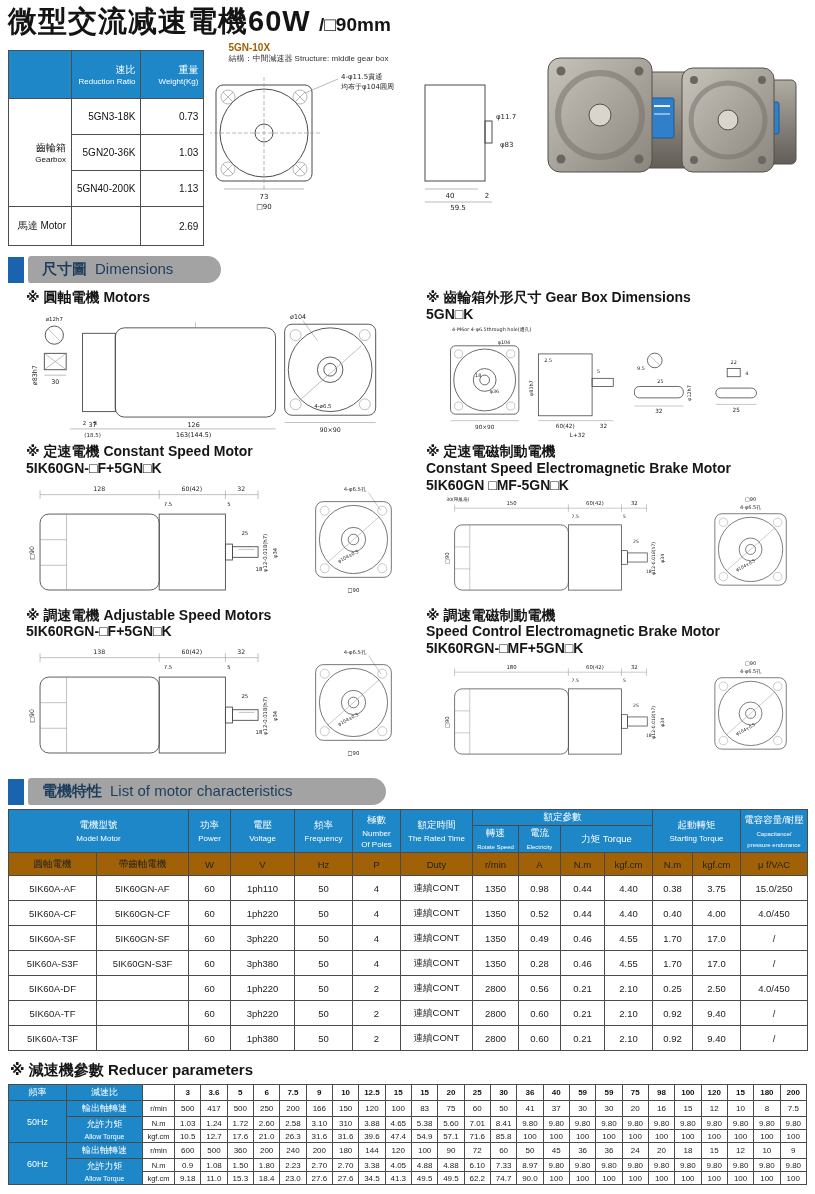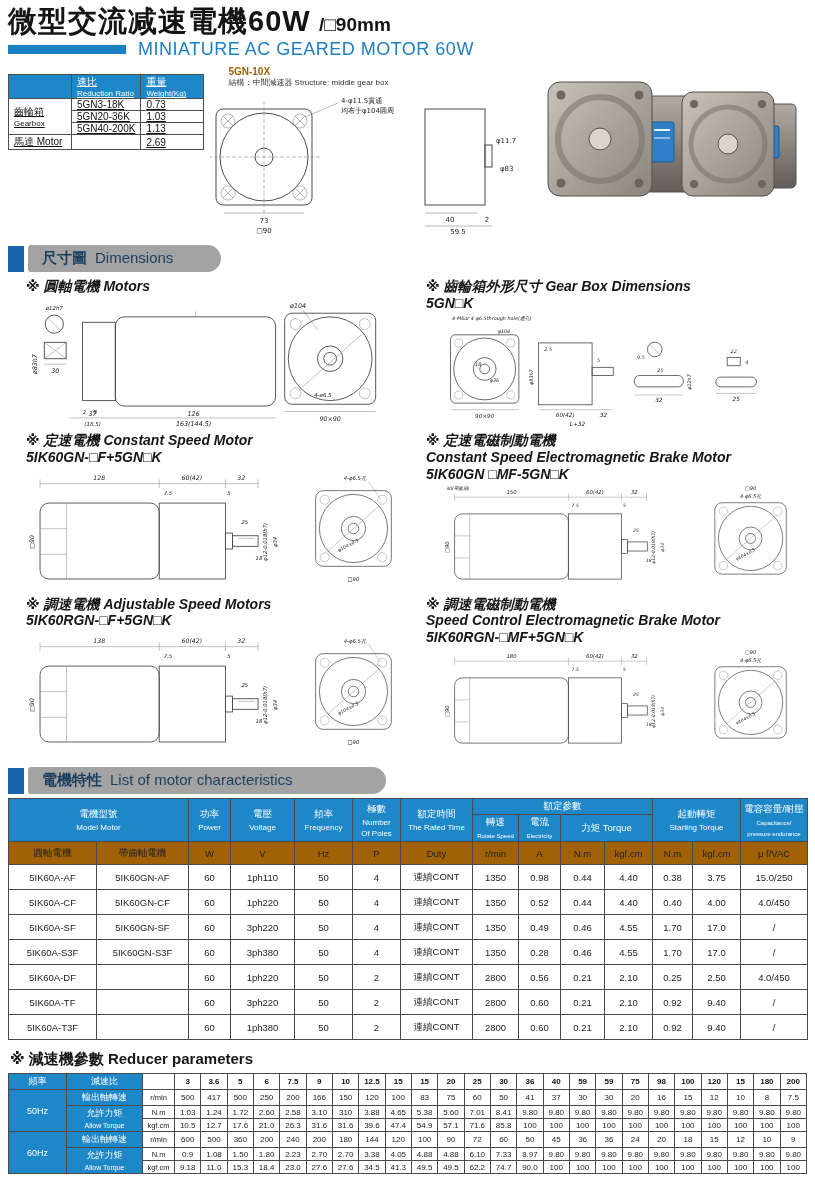--- a/index.html
+++ b/index.html
@@ -8,37 +8,37 @@
   
   .title-line{line-height:1.05;white-space:nowrap;}
   .title-zh{font-size:29px;font-weight:bold;color:#141414;letter-spacing:1px;}
   .title-suffix{font-size:19px;font-weight:bold;color:#141414;margin-left:4px;}
   .subtitle-row{display:flex;align-items:center;margin-top:3px;}
   .subtitle-bar{width:118px;height:9px;background:#1b7fc3;margin-right:12px;}
   .subtitle{color:#1b7fc3;font-size:18px;letter-spacing:.5px;}
   
   .toprow{display:flex;margin-top:6px;align-items:flex-start;}
   .wtable{border-collapse:collapse;font-size:10px;margin-top:8px;}
-  .wtable th,.wtable td{border:1px solid #4d4d4d;padding:0 5px;text-align:left;min-width:52px;text-decoration:underline;}
+  .wtable th,.wtable td{border:1px solid #4d4d4d;padding:12px 5px;text-align:right;min-width:52px;}
   .wtable .hb{background:#1e87c8;color:#fff;font-weight:normal;}
   .wtable .rowlab{font-size:10px;}
   .en-small{font-size:8px;display:block;}
   .struct{width:330px;margin-left:6px;}
   .struct-model{font-size:10px;font-weight:bold;color:#a16207;margin-left:18px;}
   .struct-note{font-size:8px;color:#333;margin-left:18px;margin-bottom:5px;}
   .photos{margin-left:4px;}
   
   .pill-row{display:flex;align-items:center;margin:10px 0 4px 0;}
   .pill-sq{width:16px;height:26px;background:#1a63ad;margin-right:4px;}
   .pill{background:#a3a3a3;border-radius:4px 16px 16px 4px;padding:4px 14px;font-size:15px;color:#1c3d5c;}
   .pill .zh{font-weight:bold;margin-right:8px;}
   .pill-wide{min-width:330px;}
   .pill-narrow{min-width:165px;}
   
-  .dims-grid{display:grid;grid-template-columns:400px 399px;font-style:italic;}
+  .dims-grid{display:grid;grid-template-columns:400px 399px;}
   .sub{padding:2px 0 0 4px;}
   .sub-title{font-size:14px;font-weight:bold;color:#161616;line-height:1.2;margin-left:14px;}
   .draw{display:block;}
   .draw .ln{fill:none;stroke:#4a4a4a;stroke-width:1;}
   .draw .thin{fill:none;stroke:#8a8a8a;stroke-width:.6;}
   .draw .dash{fill:none;stroke:#8a8a8a;stroke-width:.6;stroke-dasharray:4 2;}
   .draw text{font-family:"DejaVu Sans",sans-serif;font-size:7px;fill:#222;text-anchor:middle;}
   .draw text.t6{font-size:6px;}
   .draw text.st{text-anchor:start;}
   
@@ -59,24 +59,20 @@
   .reducer td{color:#222;}
 </style>
 </head>
 <body>
 
 <div class="page">
 
   <div class="title-line">
     <span class="title-zh">微型交流减速電機60W</span>
     <span class="title-suffix">/□90mm</span>
-  </div>
-  <div class="subtitle-row">
-    <div class="subtitle-bar"></div>
-    <div class="subtitle">MINIATURE AC GEARED MOTOR 60W</div>
   </div>
 
   <div class="toprow">
 
     <table class="wtable">
       <tbody>
           <tr>
         <th class="hb"></th>
         <th class="hb">
           <span>速比</span>

